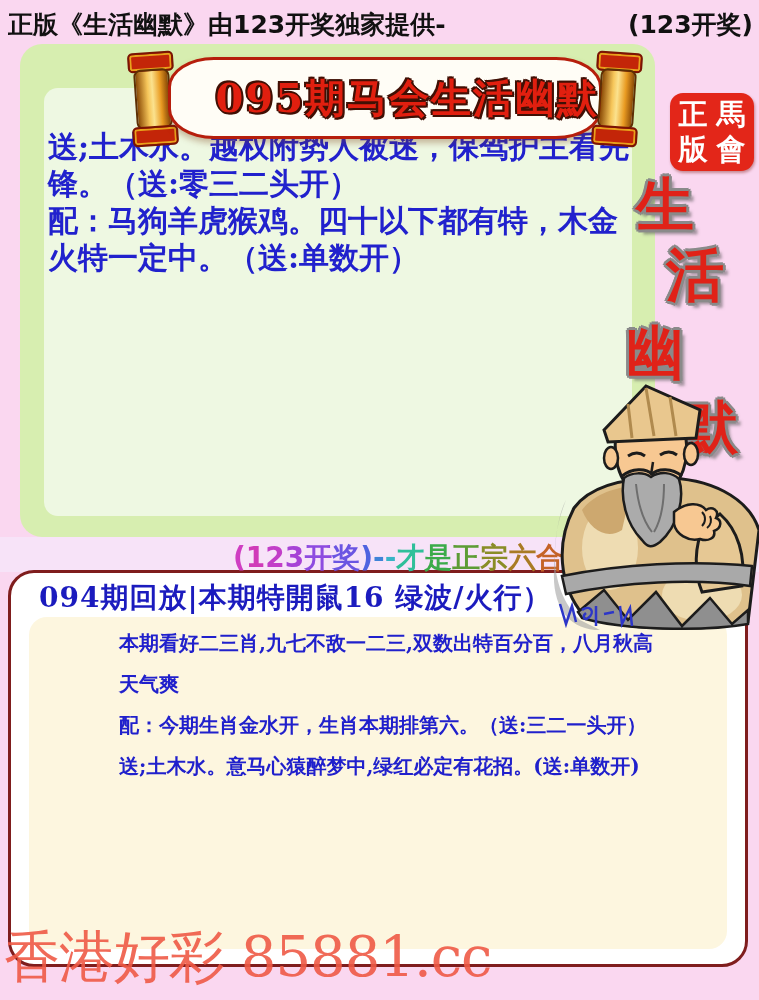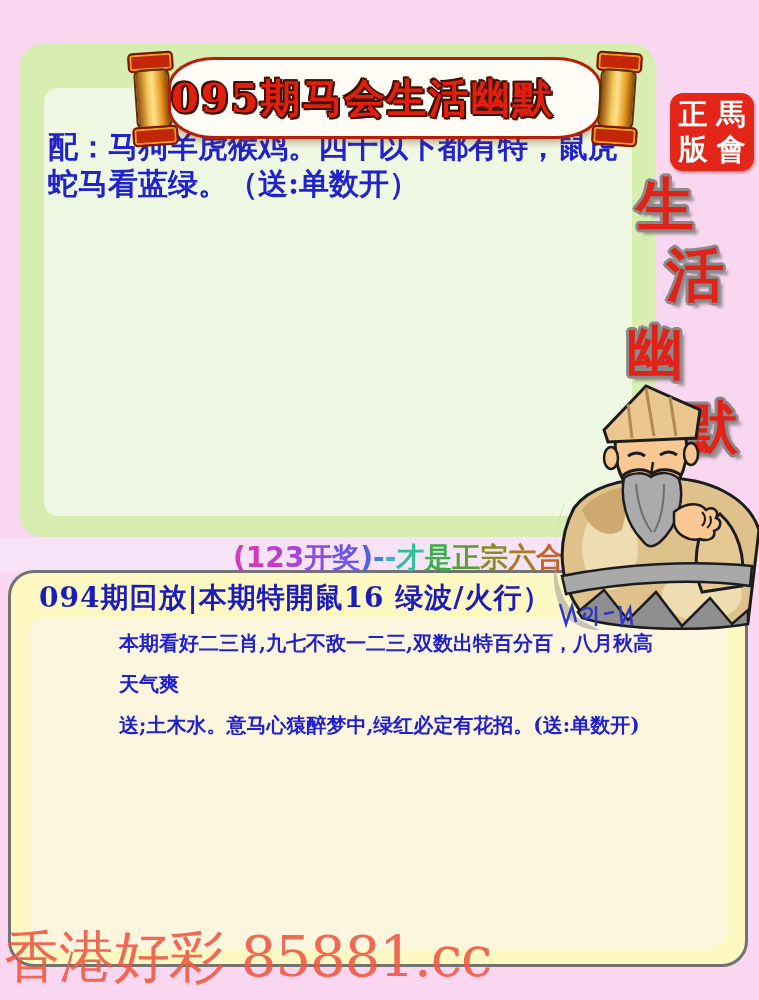--- a/index.html
+++ b/index.html
@@ -17,21 +17,21 @@
                  background:#eef8e2; border-radius:14px; }
   .tips1 { position:absolute; left:48px; top:128px; width:592px; z-index:2;
            color:#2121cd; font-weight:700; font-size:30px; line-height:37px;
            font-family:"DejaVu Serif","Liberation Serif",serif; }
   .tips1 p { margin:0; }
 
   
   .banner { position:absolute; left:126px; top:52px; width:518px; height:94px; z-index:5; }
   .parchment { position:absolute; left:42px; right:42px; top:5px; height:82px;
                background:#fffdf6; border:3px solid #b61e0c; border-radius:46px/30px;
-               box-shadow:0 4px 6px rgba(120,60,20,.35); text-align:left; }
+               box-shadow:0 4px 6px rgba(120,60,20,.35); text-align:right; }
   .banner-title { line-height:76px; font-size:40px; font-weight:800; letter-spacing:2px; color:#e11f0f;
                   font-family:"DejaVu Serif","Liberation Serif",serif;
                   text-shadow:2px 0 0 #401005,-2px 0 0 #401005,0 2px 0 #401005,0 -2px 0 #401005,
                               2px 2px 0 #401005,-2px -2px 0 #401005; }
   .roll { position:absolute; top:0; width:54px; height:94px; }
   .roll.left { left:0; transform:rotate(-4deg); }
   .roll.right { right:0; transform:rotate(4deg); }
   .roll-cap { position:absolute; left:4px; right:4px; height:20px; background:#c32508;
               border:2px solid #7a1403; border-radius:5px; box-shadow:inset 0 0 0 2px #e8a21c; }
   .roll-cap.top { top:0; } .roll-cap.bottom { bottom:0; }
@@ -59,21 +59,21 @@
   .side-char-2 { left:626px; top:324px; }
   .side-char-3 { left:680px; top:398px; }
 
   
   .mid-strip { position:absolute; left:0; top:537px; width:759px; height:35px; background:#f7e3f8; }
   .rainbow { position:absolute; left:233px; top:539px; white-space:nowrap; z-index:2; }
   .rainbow span { font-size:28px; font-weight:700; }
 
   
   .replay-panel { position:absolute; left:8px; top:570px; width:740px; height:397px;
-                  background:#fef9c3; border:3px solid #737373; border-radius:26px; }
+                  background:#ffffff; border:3px solid #7f1d1d; border-radius:26px; }
   .replay-header { position:absolute; left:28px; top:6px; color:#1b1bbe; font-size:28px;
                    font-weight:700; letter-spacing:1px;
                    font-family:"DejaVu Serif","Liberation Serif",serif; }
   .replay-inner { position:absolute; left:18px; top:44px; width:698px; height:332px;
                   background:#fdf6df; border-radius:18px; }
   .tips2 { position:absolute; left:108px; top:50px; width:548px; z-index:2;
            color:#2020cc; font-weight:700; font-size:20px; line-height:41px;
            font-family:"DejaVu Serif","Liberation Serif",serif; }
   .tips2 p { margin:0; }
 
@@ -85,27 +85,32 @@
                font-size:56px; font-weight:400; letter-spacing:-1px; color:rgba(238,90,70,.9);
                font-family:"DejaVu Serif","Liberation Serif",serif; }
   .footer { position:absolute; left:110px; top:956px; z-index:8; font-size:27px; font-weight:600;
             color:#0a0a0a; }
 </style>
 </head>
 <body>
 
 <div class="page">
 
+  <div class="topbar">
+    <span>正版《生活幽默》由123开奖独家提供-</span>
+    <span>(123开奖)</span>
+  </div>
 
   <div class="green-panel">
     <div class="green-inner"></div>
   </div>
 
   <div class="tips1">
-      <p class="tips1-line tips1-line-3">配：马狗羊虎猴鸡。四十以下都有特，鼠虎蛇马看蓝绿。（送:单数开）</p>
+      <p class="tips1-line tips1-line-2">送;土木水。越权附势人被迷，保驾护主看先锋。（送:零三二头开）</p>
+      <p class="tips1-line tips1-line-3">配：马狗羊虎猴鸡。四十以下都有特，木金火特一定中。（送:单数开）</p>
     </div>
 
   <div class="banner">
     <div class="roll left">
       <div class="roll-cap top"></div>
       <div class="roll-body"></div>
       <div class="roll-cap bottom"></div>
     </div>
     <div class="parchment">
       <div class="banner-title">095期马会生活幽默</div>
@@ -132,20 +137,21 @@
     </div>
 
   <div class="mid-strip"></div>
   <div class="rainbow"><span class="rainbow-char rainbow-char-0" style="color: rgb(207, 62, 194);">(</span><span class="rainbow-char rainbow-char-1" style="color: rgb(208, 58, 184);">1</span><span class="rainbow-char rainbow-char-2" style="color: rgb(194, 62, 200);">2</span><span class="rainbow-char rainbow-char-3" style="color: rgb(167, 67, 214);">3</span><span class="rainbow-char rainbow-char-4" style="color: rgb(142, 75, 224);">开</span><span class="rainbow-char rainbow-char-5" style="color: rgb(107, 85, 226);">奖</span><span class="rainbow-char rainbow-char-6" style="color: rgb(79, 99, 224);">)</span><span class="rainbow-char rainbow-char-7" style="color: rgb(63, 131, 216);">-</span><span class="rainbow-char rainbow-char-8" style="color: rgb(56, 180, 198);">-</span><span class="rainbow-char rainbow-char-9" style="color: rgb(47, 191, 154);">才</span><span class="rainbow-char rainbow-char-10" style="color: rgb(60, 171, 74);">是</span><span class="rainbow-char rainbow-char-11" style="color: rgb(93, 156, 53);">正</span><span class="rainbow-char rainbow-char-12" style="color: rgb(138, 141, 39);">宗</span><span class="rainbow-char rainbow-char-13" style="color: rgb(169, 123, 36);">六</span><span class="rainbow-char rainbow-char-14" style="color: rgb(197, 99, 39);">合</span><span class="rainbow-char rainbow-char-15" style="color: rgb(216, 64, 43);">网</span></div>
 
   <div class="replay-panel">
     <div class="replay-header">094期回放|本期特開鼠16 绿波/火行）</div>
     <div class="replay-inner"></div>
     <div class="tips2">
         <p class="tips2-line tips2-line-0">本期看好二三肖,九七不敌一二三,双数出特百分百，八月秋高天气爽</p>
+        <p class="tips2-line tips2-line-2">配：今期生肖金水开，生肖本期排第六。（送:三二一头开）</p>
         <p class="tips2-line tips2-line-3">送;土木水。意马心猿醉梦中,绿红必定有花招。(送:单数开)</p>
       </div>
   </div>
 
   <svg class="oldman" viewBox="0 0 207 252">
     <path d="M14,120 C-6,170 2,215 28,240 L48,250 C18,250 0,228 2,190 C3,158 6,135 14,120 Z" fill="#9a9a9a" opacity="0.55"></path>
     <path d="M22,128 C4,162 6,205 32,236 C70,250 150,252 196,242 L207,150 C196,116 156,98 112,98 C72,98 38,106 22,128 Z" fill="#dfc18c" stroke="#1c1c1c" stroke-width="3"></path>
     <ellipse cx="58" cy="168" rx="28" ry="42" fill="#eedcb2"></ellipse>
     <ellipse cx="150" cy="215" rx="40" ry="26" fill="#eedcb2"></ellipse>
     <path d="M30,130 C40,116 60,108 80,106 L70,150 C55,160 38,150 30,130 Z" fill="#cda86f"></path>

